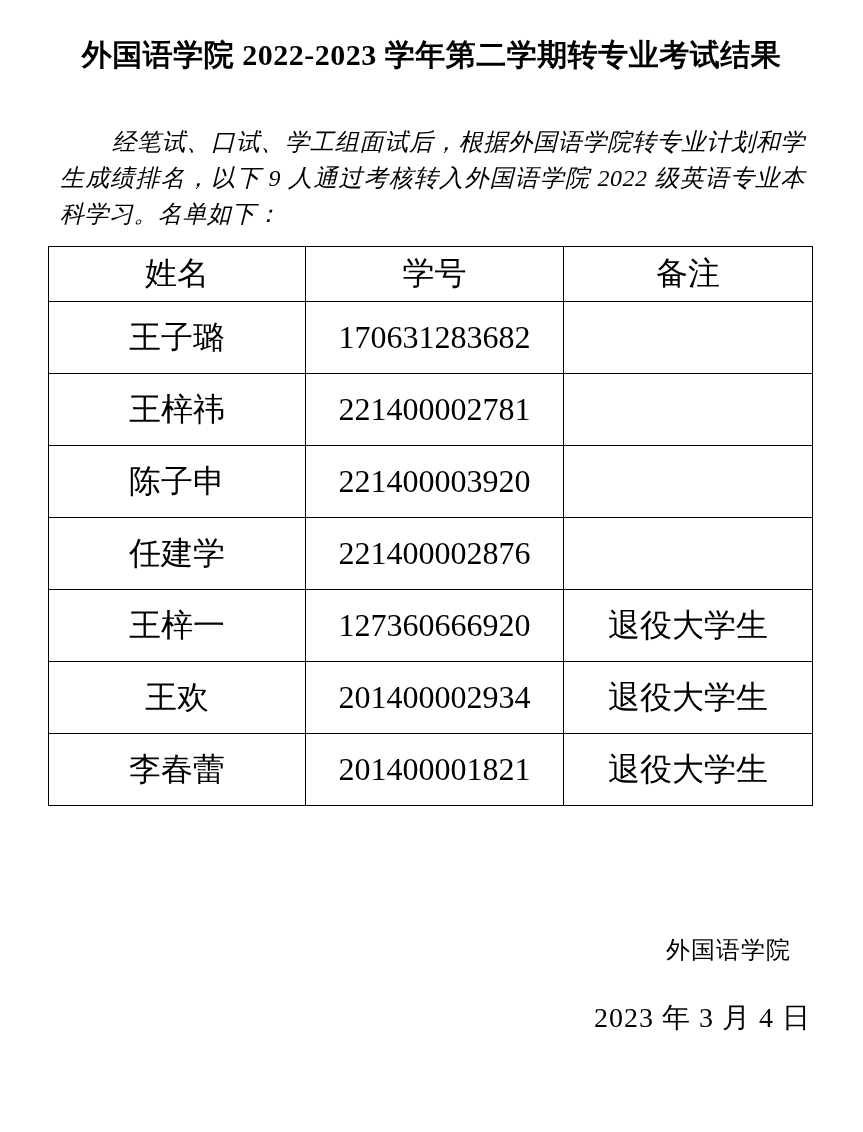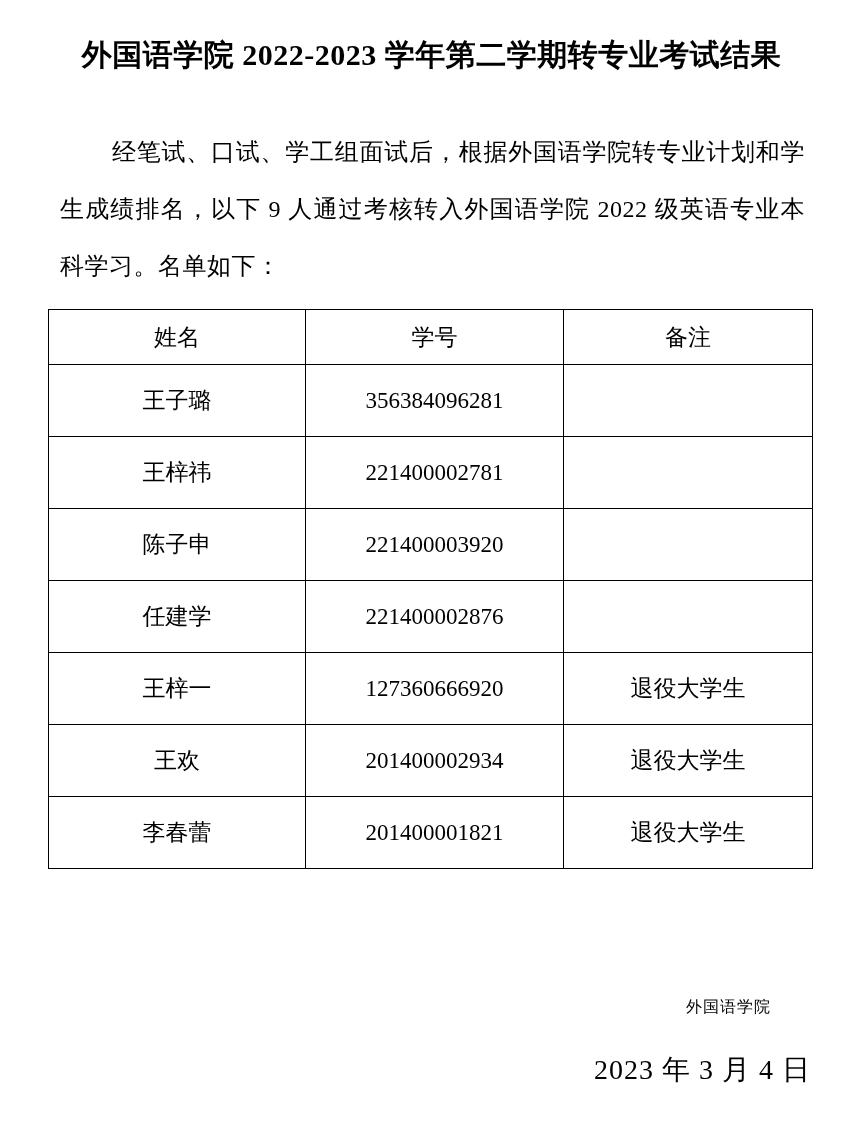--- a/index.html
+++ b/index.html
@@ -18,51 +18,52 @@
     padding-top: 34px;
     text-align: center;
     font-size: 30px;
     font-weight: bold;
     letter-spacing: 0.5px;
     line-height: 1.4;
   }
   .doc-intro {
     margin: 48px 58px 0 60px;
     font-size: 24px;
-    line-height: 57px;
+    line-height: 36px;
     text-align: justify;
     text-indent: 52px;
     letter-spacing: 0.5px;
+    font-style: italic;
   }
   table.results {
     margin-left: 48px;
     margin-top: 14px;
     width: 764px;
     border-collapse: collapse;
     table-layout: fixed;
   }
   table.results th,
   table.results td {
     border: 1.5px solid #000000;
     text-align: center;
     vertical-align: middle;
     font-weight: normal;
-    font-size: 23px;
+    font-size: 32px;
     padding: 0;
   }
   table.results thead tr { height: 55px; }
   table.results tbody tr { height: 72px; }
   .col-name   { width: 257px; }
   .col-id     { width: 258px; }
   .col-remark { width: 249px; }
   .sig-block { margin-top: 128px; }
   .doc-signature {
     text-align: right;
-    margin-right: 92px;
-    font-size: 16px;
+    margin-right: 72px;
+    font-size: 24px;
     letter-spacing: 1px;
   }
   .doc-date {
     text-align: right;
     margin-right: 52px;
     margin-top: 33px;
     font-size: 28px;
     letter-spacing: 1px;
   }
 </style>
@@ -84,21 +85,21 @@
     <thead>
       <tr>
           <th>姓名</th>
           <th>学号</th>
           <th>备注</th>
         </tr>
     </thead>
     <tbody>
         <tr>
           <td>王子璐</td>
-          <td>356384096281</td>
+          <td>170631283682</td>
           <td></td>
         </tr>
         <tr>
           <td>王梓祎</td>
           <td>221400002781</td>
           <td></td>
         </tr>
         <tr>
           <td>陈子申</td>
           <td>221400003920</td>

